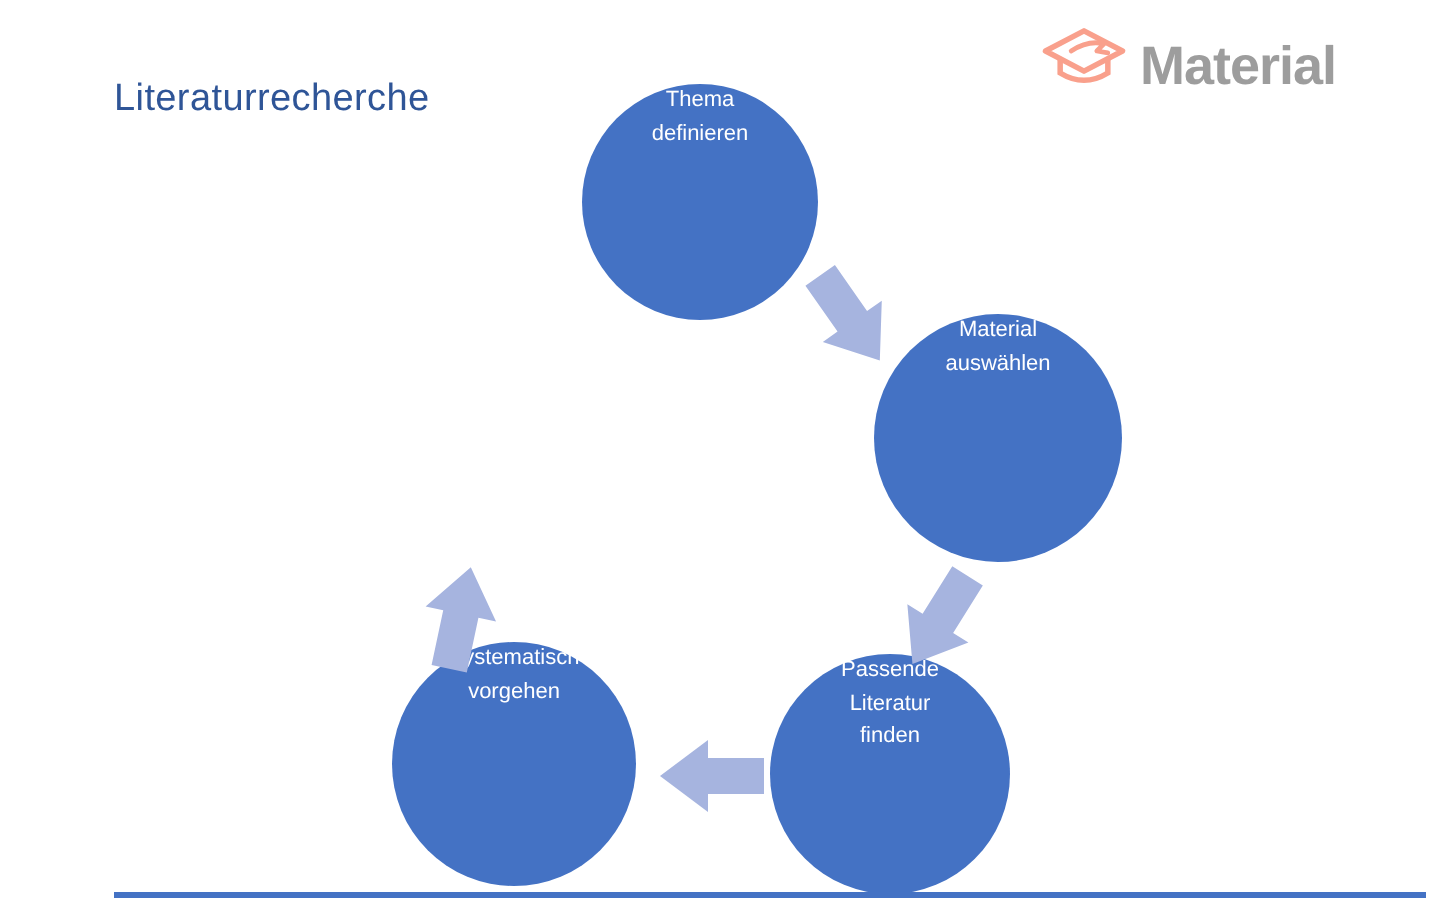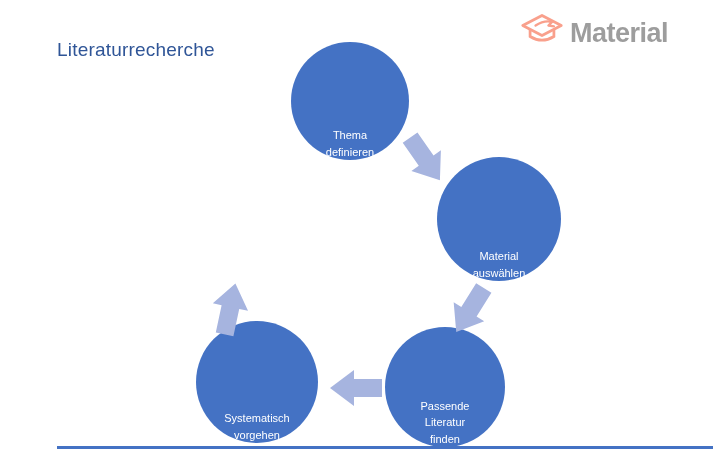--- a/index.html
+++ b/index.html
@@ -8,21 +8,21 @@
     font-family:"Liberation Sans", sans-serif;overflow:hidden;
   }
   .page-title{
     position:absolute;left:57px;top:7px;font-size:19px;font-weight:400;
     color:#2f5597;letter-spacing:.2px;margin-top:32px;
   }
   .logo{position:absolute;right:52px;top:12px;display:flex;align-items:center;gap:6px;}
   .logo-text{font-size:27px;font-weight:700;color:#9d9d9d;letter-spacing:-.5px;}
   .circle{
     position:absolute;border-radius:50%;background:#4472C4;
-    display:flex;align-items:flex-end;justify-content:center;text-align:center;
+    display:flex;align-items:flex-start;justify-content:center;text-align:center;
   }
   .circle-label{color:#ffffff;font-size:11px;line-height:1.5;}
   .c1{left:291px;top:42px;width:118px;height:118px;}
   .c1 .circle-label{max-width:70px;}
   .c2{left:437px;top:157px;width:124px;height:124px;}
   .c2 .circle-label{max-width:80px;}
   .c3{left:385px;top:327px;width:120px;height:120px;}
   .c3 .circle-label{max-width:66px;}
   .c4{left:196px;top:321px;width:122px;height:122px;}
   .c4 .circle-label{max-width:90px;}

